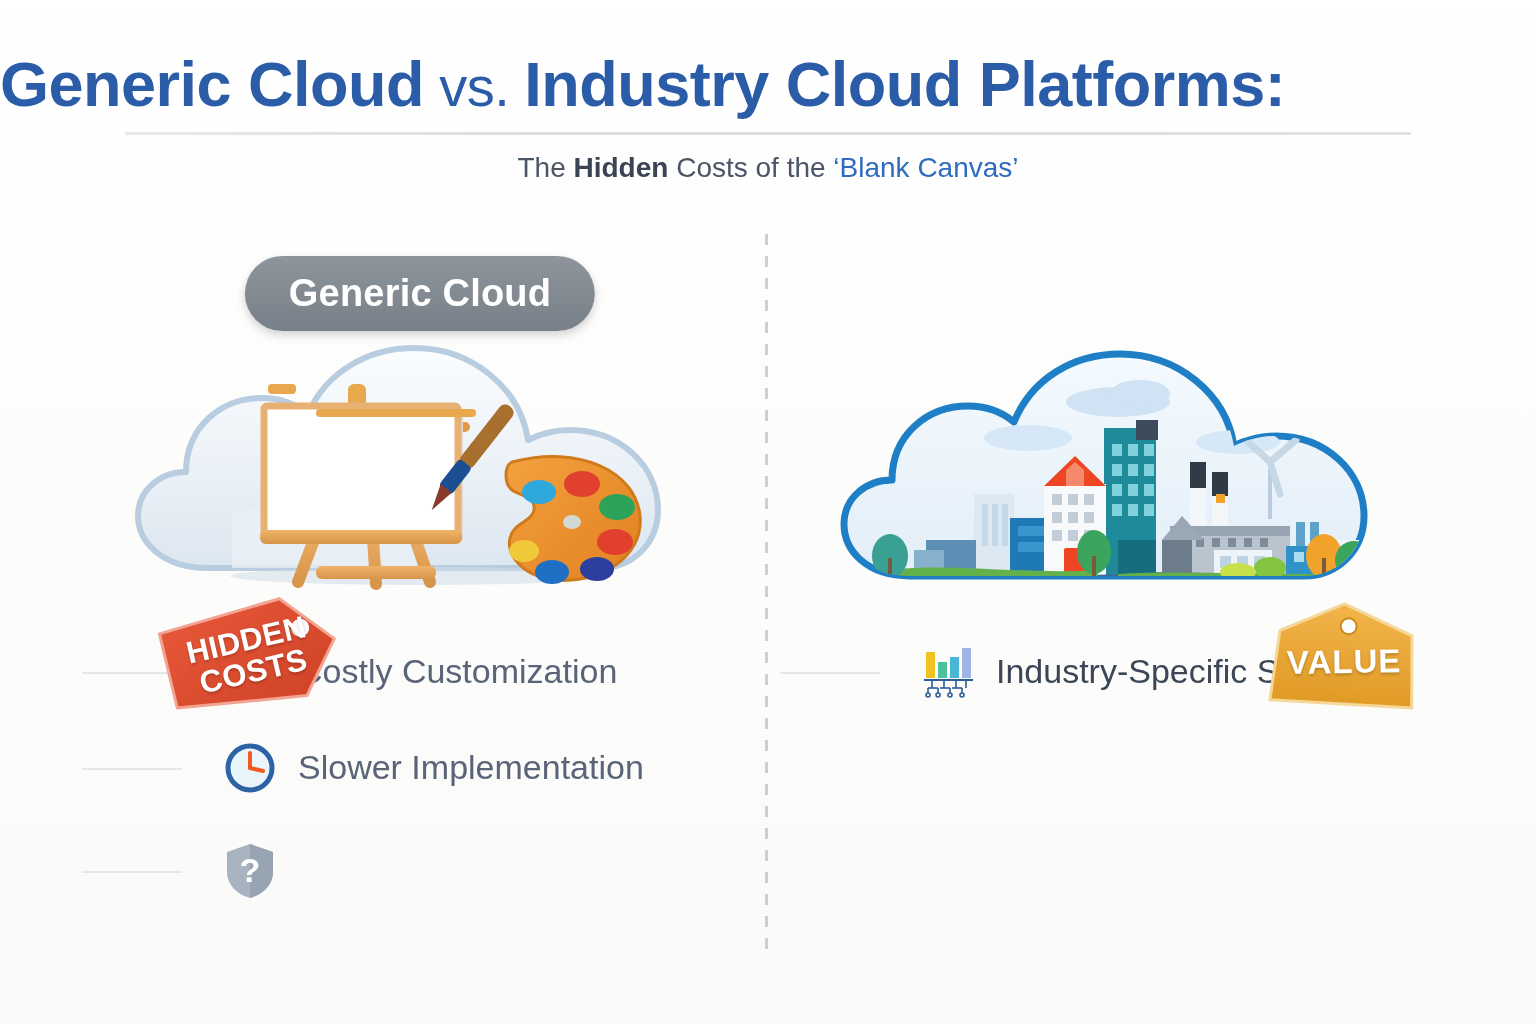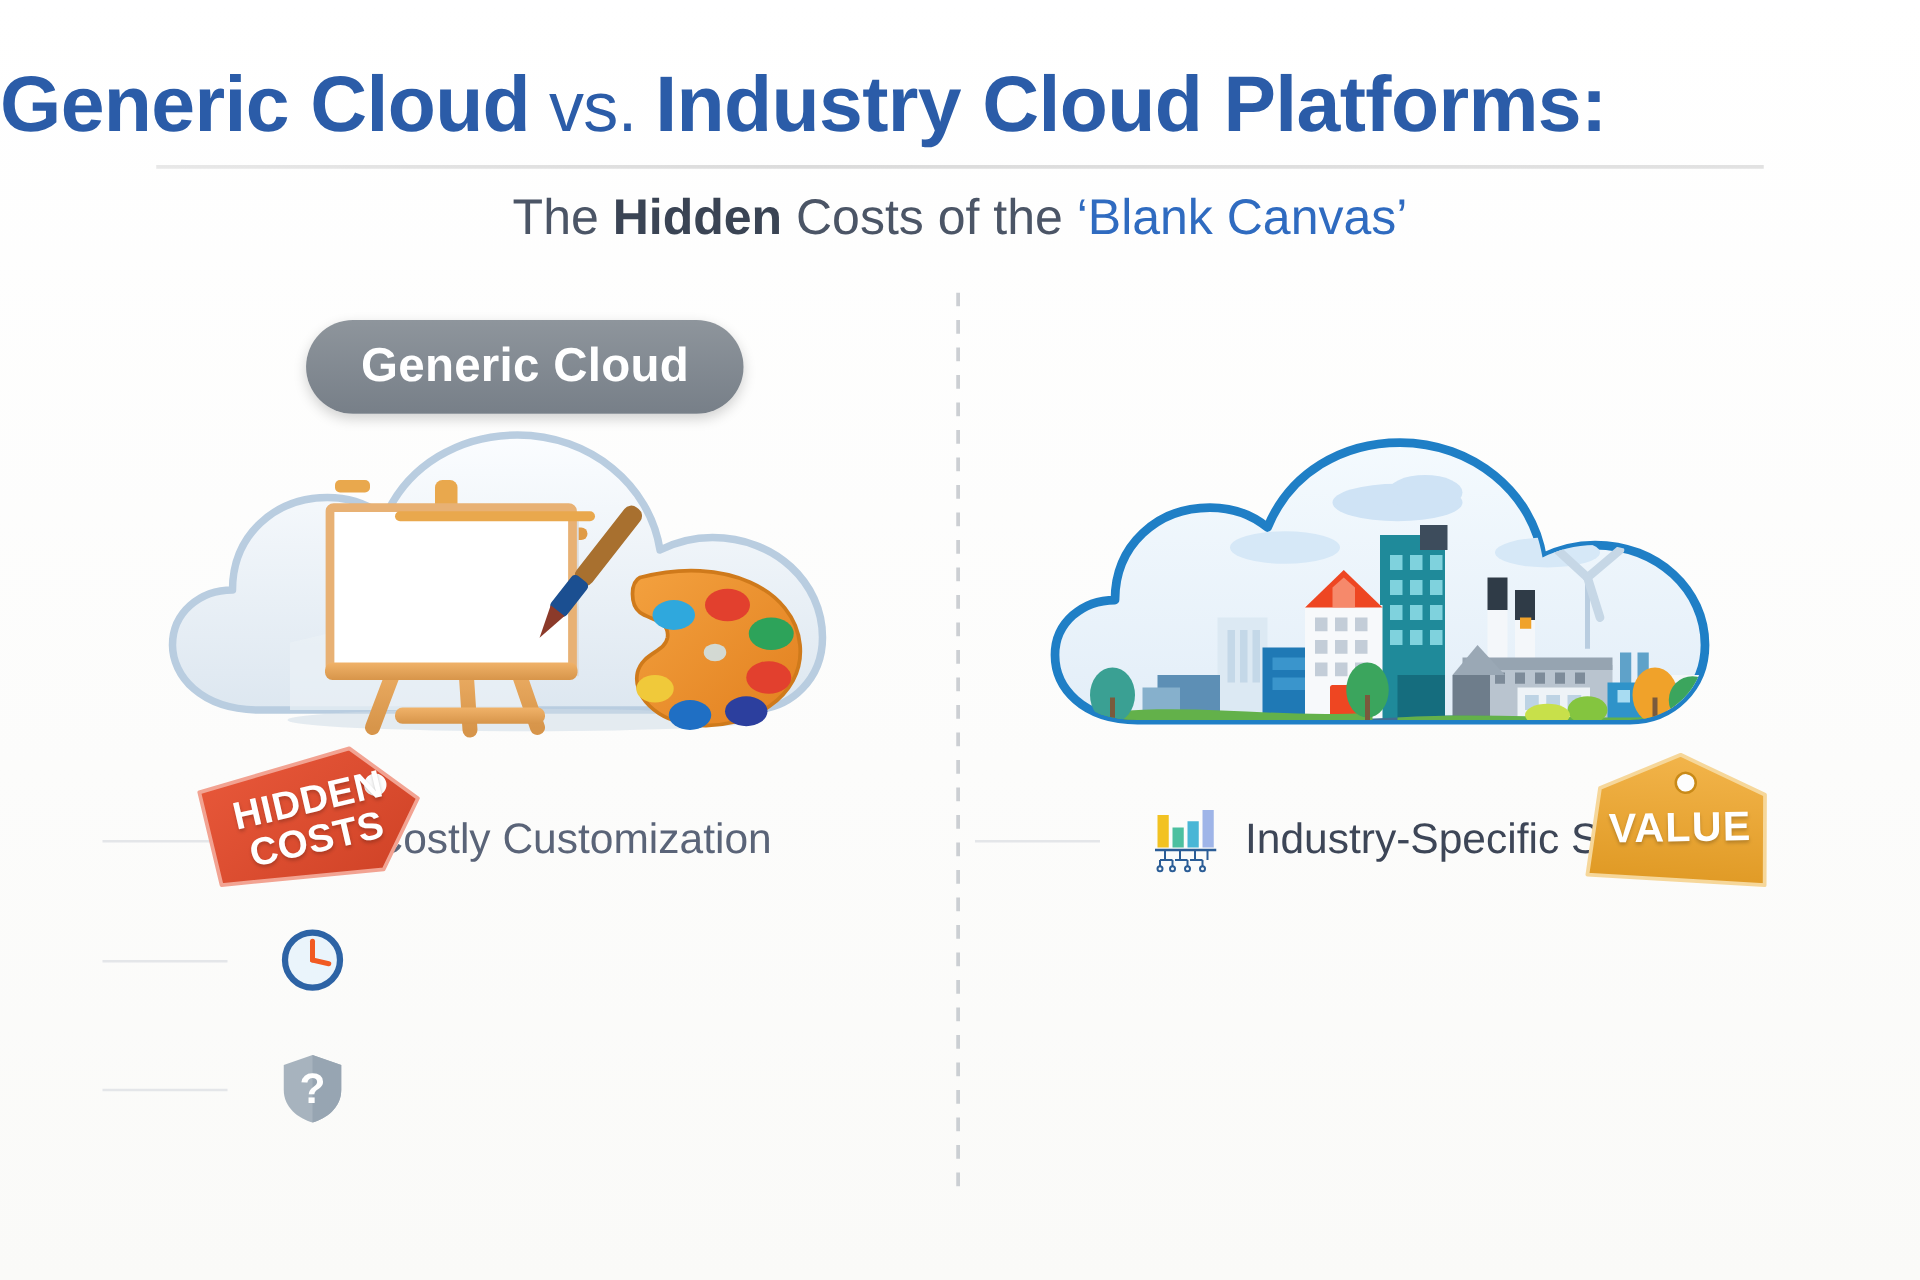--- a/index.html
+++ b/index.html
@@ -18,21 +18,21 @@
     font-size:63px;font-weight:700;letter-spacing:-0.5px;
     color:#2b5ca8;white-space:nowrap;
   }
   .title .light{font-weight:400;font-size:56px;}
   .rule{
     position:absolute;left:125px;top:132px;width:1286px;height:3px;
     background:linear-gradient(90deg,#e8e8e8,#dcdcdc 40%,#e2e2e2);
   }
   .subtitle{
     position:absolute;left:0;top:152px;width:1536px;text-align:center;
-    font-size:40px;font-weight:400;color:#4b5566;white-space:nowrap;
+    font-size:28px;font-weight:400;color:#4b5566;white-space:nowrap;
   }
   .subtitle .b{font-weight:700;color:#3a4454;}
   .subtitle .blue{color:#2f6bc0;}
 
   
   .vdivider{
     position:absolute;left:765px;top:234px;width:3px;height:726px;
     background-image:linear-gradient(180deg,#c3c7cc 50%,rgba(0,0,0,0) 0%);
     background-size:3px 22px;background-repeat:repeat-y;opacity:.85;
   }
@@ -188,20 +188,21 @@
 
       <div class="row">
         <span class="connector"></span>
         <span class="ico">
           <svg width="54" height="54" viewBox="0 0 54 54">
             <circle cx="27" cy="27" r="22" fill="#eaf4fb" stroke="#2d63a5" stroke-width="5"></circle>
             <line x1="27" y1="27" x2="27" y2="12" stroke="#f15a22" stroke-width="4" stroke-linecap="round"></line>
             <line x1="27" y1="27" x2="40" y2="30" stroke="#f15a22" stroke-width="4" stroke-linecap="round"></line>
           </svg>
         </span>
+        <span class="lbl">Slower Implementation</span>
       </div>
 
       <div class="row tall">
         <span class="connector"></span>
         <span class="ico">
           <svg width="54" height="58" viewBox="0 0 54 58">
             <path d="M27 2 L50 10 V30 C50 44 38 53 27 56 C16 53 4 44 4 30 V10 Z" fill="#a7b3be"></path>
             <path d="M27 2 L50 10 V30 C50 44 38 53 27 56 V2 Z" fill="#97a5b2"></path>
             <text x="27" y="40" text-anchor="middle" font-family="Liberation Sans, sans-serif" font-size="34" font-weight="700" fill="#ffffff">?</text>
           </svg>

